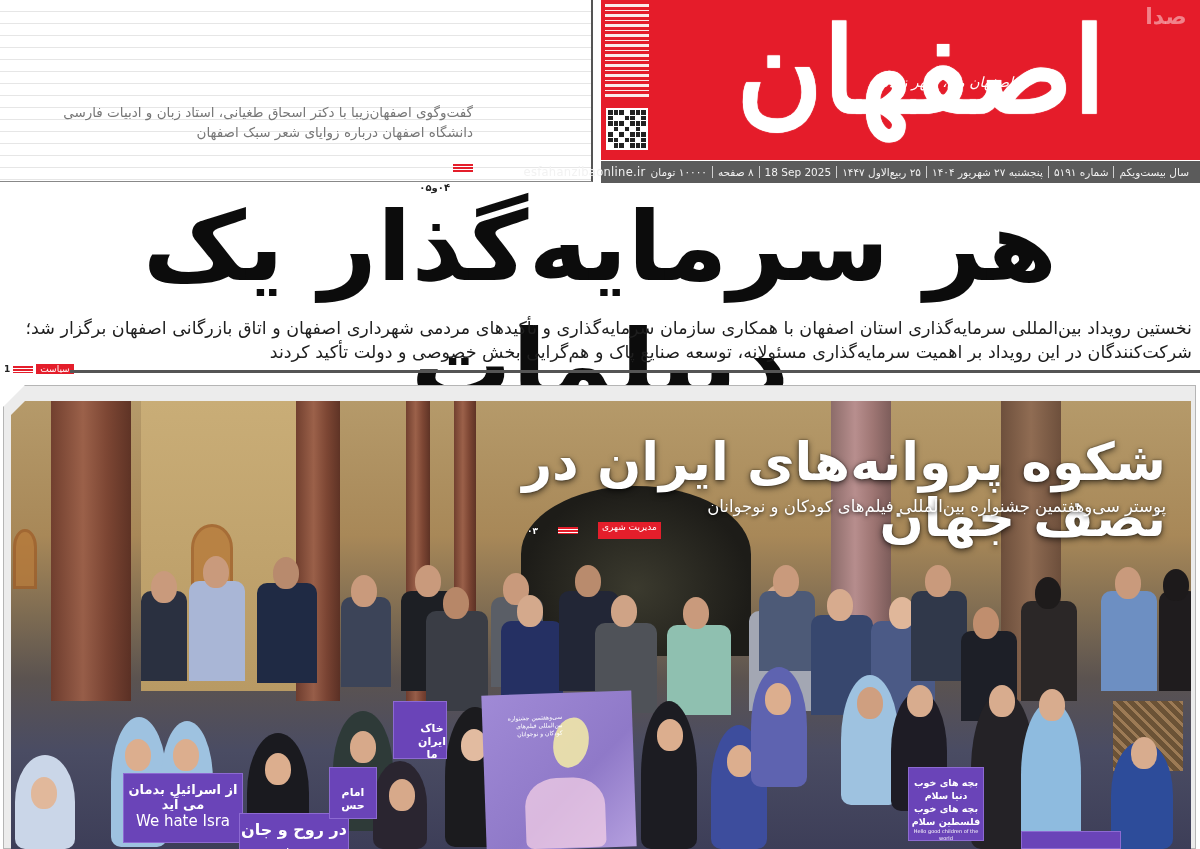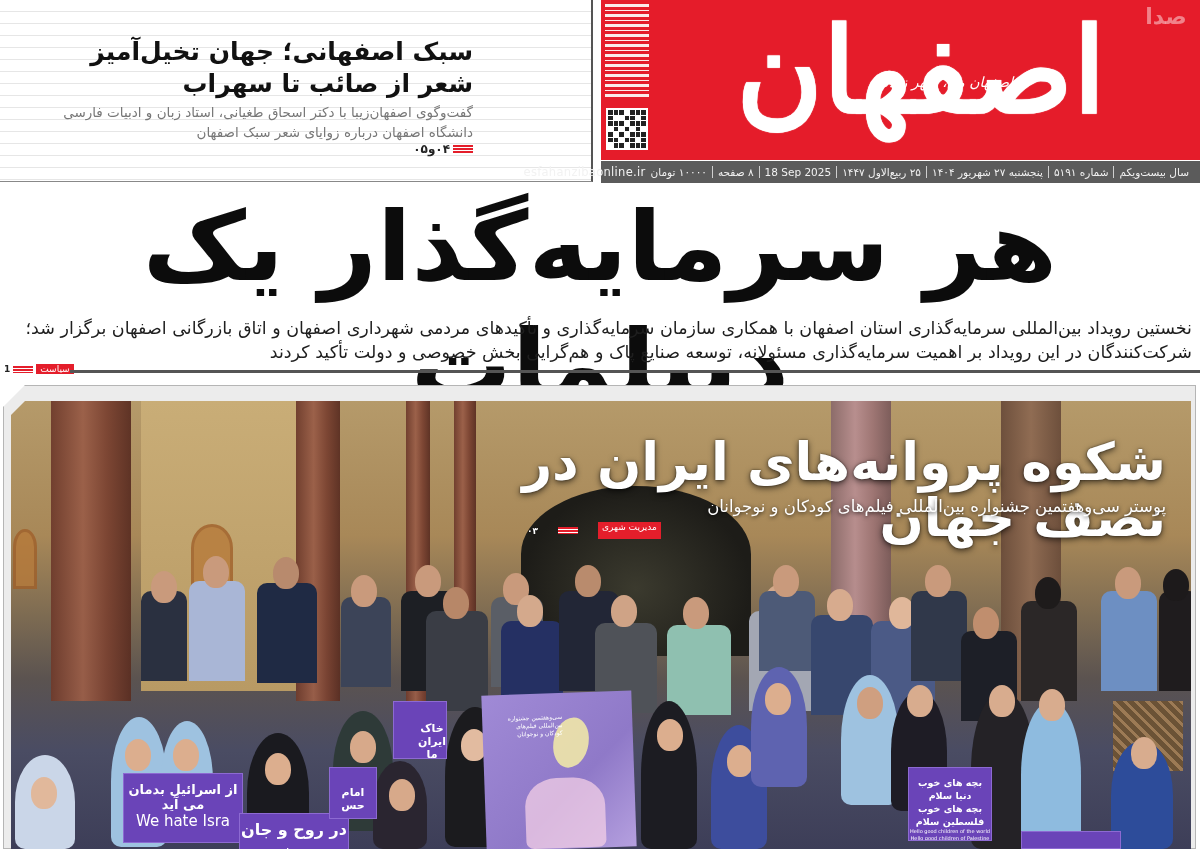--- a/index.html
+++ b/index.html
@@ -20,21 +20,21 @@
     }
     .teaser-sub {
       position: absolute; right: 118px; top: 102px; width: 440px;
       font-size: 13.5px; line-height: 20px; color: #777; text-align: right;
     }
     .teaser-ref {
       position: absolute; right: 118px; top: 142px;
       display: flex; align-items: center; gap: 3px; direction: rtl;
     }
     .redflag { width: 20px; height: 8px; background: linear-gradient(to bottom, #e41e2b 0 2px, #fff 2px 3px, #e41e2b 3px 5px, #fff 5px 6px, #e41e2b 6px 8px); }
-    .pgnum { font-size: 12px; font-weight: bold; color: #222; }
+    .pgnum { font-size: 10px; font-weight: bold; color: #222; margin-top: 40px; }
 
     
     .masthead {
       position: absolute; left: 601px; top: 0; width: 599px; height: 160px;
       background: #e51c2a;
       overflow: hidden;
     }
     .barcode {
       position: absolute; left: 4px; top: 4px; width: 44px; height: 96px;
       background: repeating-linear-gradient(to bottom, #fbeaea 0 3px, #e51c2a 3px 6px, #fbeaea 6px 7px, #e51c2a 7px 10px);
@@ -149,21 +149,20 @@
       position: absolute; left: 527px; top: 522px; display: flex; align-items: center; gap: 20px; direction: ltr;
     }
     .photo-tag .pg { color: #fff; font-size: 9px; font-weight: bold; text-shadow: 0 0 2px #000; }
     .photo-tag .lines { width: 20px; height: 7px; background: linear-gradient(to bottom, #e41e2b 0 2px, #fff 2px 3px, #e41e2b 3px 5px, #fff 5px 6px, #e41e2b 6px 7px); }
     .photo-tag .label { background: #e41e2b; color: #fff; font-size: 9px; padding: 0 4px; height: 17px; line-height: 11px; }
   </style>
 </head>
 <body>
 
 <div class="teaser">
-  <div class="teaser-title">سبک اصفهانی؛ جهان تخیل‌آمیز شعر از صائب تا سهراب</div>
   <div class="teaser-sub">گفت‌وگوی اصفهان‌زیبا با دکتر اسحاق طغیانی، استاد زبان و ادبیات فارسی دانشگاه اصفهان درباره زوایای شعر سبک اصفهان</div>
   <div class="teaser-ref">
     <span class="redflag"></span>
     <span class="pgnum">۰۴و۰۵</span>
   </div>
 </div>
 
 <div class="masthead">
   <div class="barcode"></div>
   <div class="qr">
@@ -342,21 +341,21 @@
     <div class="ptext">سی‌وهفتمین جشنواره بین‌المللی فیلم‌های کودکان و نوجوانان</div>
   </div>
 
   <div class="sign" style="left:112px;top:372px;width:120px;height:70px;font-size:13px;padding-top:8px;">
     <div>از اسرائیل بدمان می آید</div>
     <div class="en">We hate Isra</div>
   </div>
   <div class="sign" style="left:228px;top:412px;width:110px;height:40px;font-size:16px;padding-top:6px;">در روح و جان من</div>
   <div class="sign" style="left:382px;top:300px;width:54px;height:58px;font-size:11px;padding-top:20px;padding-left:24px;">خاک ایران ما</div>
   <div class="sign" style="left:318px;top:366px;width:48px;height:52px;font-size:11px;padding-top:18px;">امام حس</div>
-  <div class="sign" style="left:897px;top:366px;width:84px;height:74px;font-size:9.5px;padding-top:8px;line-height:13px;">
+  <div class="sign" style="left:897px;top:366px;width:76px;height:74px;font-size:9.5px;padding-top:8px;line-height:13px;">
     <div>بچه های خوب دنیا سلام</div>
     <div>بچه های خوب فلسطین سلام</div>
     <div class="en" style="font-size:5px;line-height:7px;">Hello good children of the world</div>
     <div class="en" style="font-size:5px;line-height:7px;">Hello good children of Palestine</div>
   </div>
   <div class="sign" style="left:1010px;top:430px;width:100px;height:18px;"></div>
 </div>
 
 <div class="photo-title">شکوه پروانه‌های ایران در نصف جهان</div>
 <div class="photo-sub">

